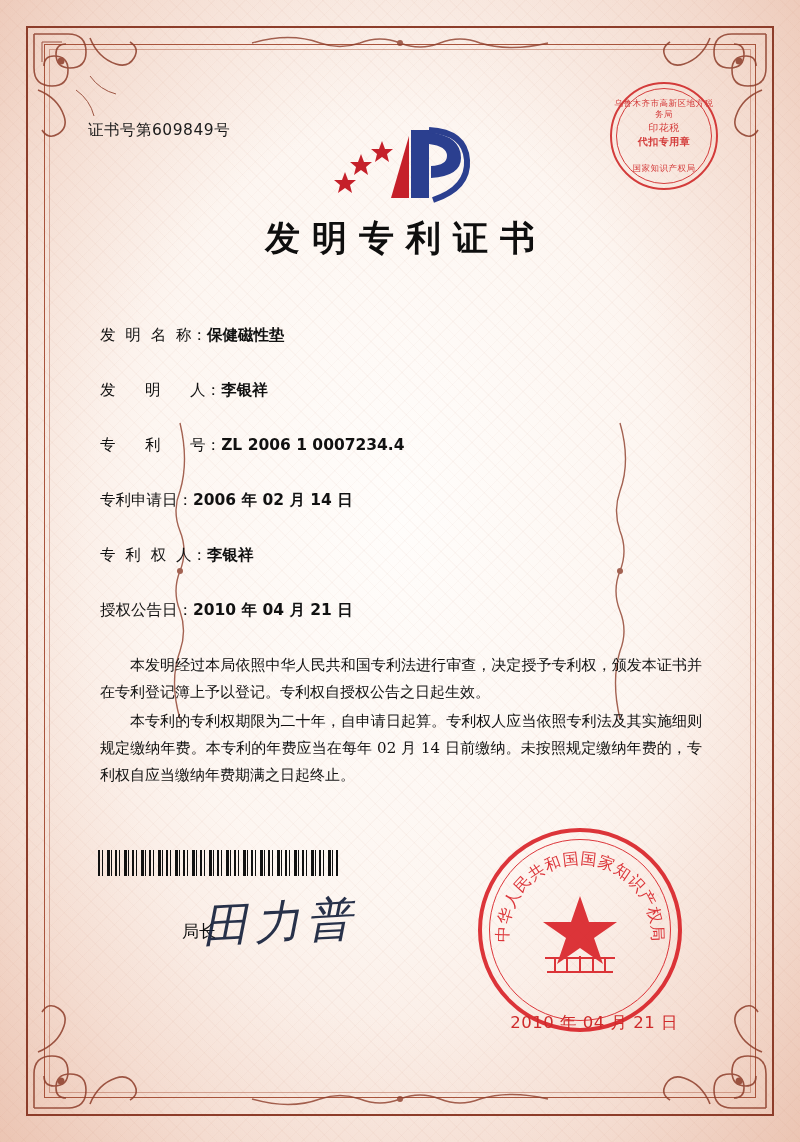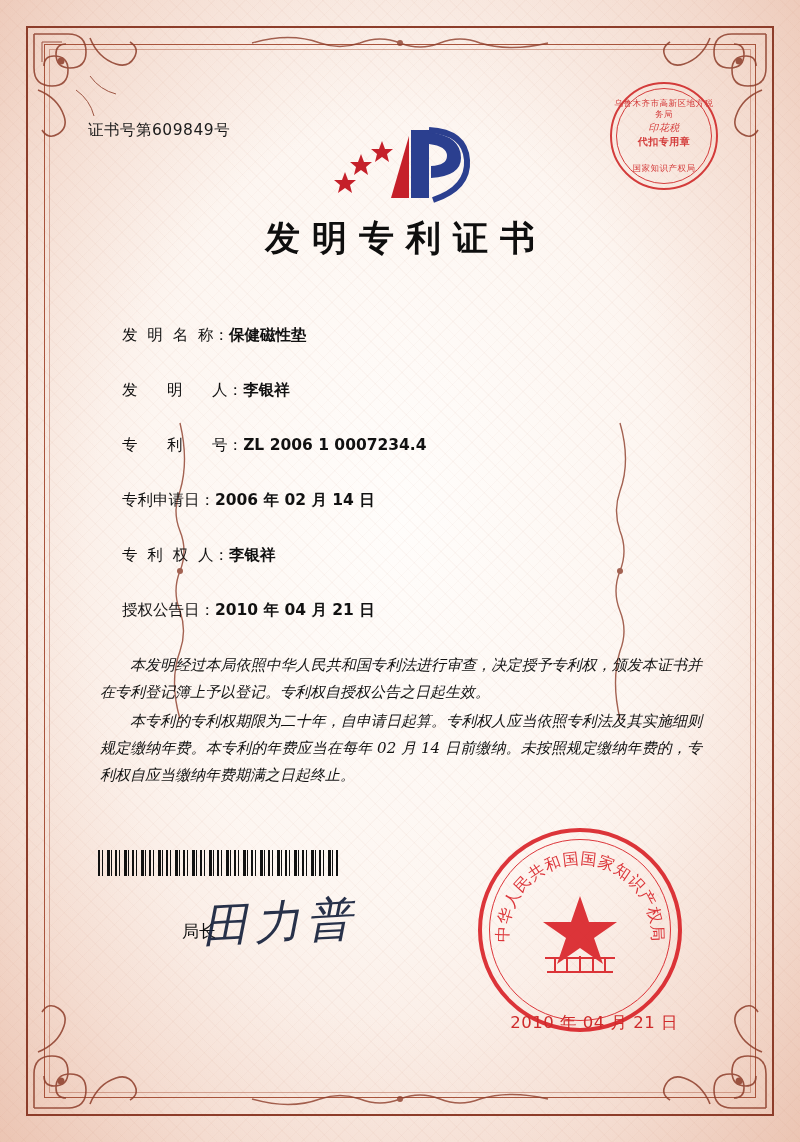--- a/index.html
+++ b/index.html
@@ -131,21 +131,21 @@
   .stamp-tax .txt-bot {
     position: absolute;
     left: 0; right: 0;
     text-align: center;
     font-size: 9px;
     line-height: 11px;
     letter-spacing: 0.5px;
     font-family: "DejaVu Sans", sans-serif;
   }
   .stamp-tax .txt-top { top: 14px; font-size: 8.5px; }
-  .stamp-tax .txt-mid1 { top: 38px; font-size: 10px; font-style: italic; }
+  .stamp-tax .txt-mid1 { top: 38px; font-size: 10px; }
   .stamp-tax .txt-mid2 { top: 52px; font-size: 10px; font-weight: bold; }
   .stamp-tax .txt-bot { bottom: 14px; font-size: 8.5px; }
 
   .title {
     position: absolute;
     left: 0; right: 0;
     top: 155px;
     text-align: center;
     font-size: 35px;
     letter-spacing: 12px;
@@ -164,42 +164,40 @@
   .field {
     display: flex;
     align-items: baseline;
     margin-bottom: 34px;
     font-size: 15.5px;
     color: #111;
   }
   .field-label {
     white-space: pre;
     font-family: "DejaVu Sans", "Liberation Sans", sans-serif;
-    margin-left: 22px;
   }
   .field-value {
     font-family: "DejaVu Sans", "Liberation Sans", sans-serif;
     font-weight: bold;
   }
 
   .paragraphs {
     position: absolute;
     left: 40px;
     right: 38px;
     top: 592px;
     font-size: 15px;
     line-height: 27px;
     color: #111;
     text-align: justify;
     font-family: "DejaVu Serif", "Liberation Serif", serif;
   }
   .paragraphs p {
     margin: 0 0 2px 0;
     text-indent: 30px;
-    font-style: italic;
   }
 
   .barcode {
     position: absolute;
     left: 38px;
     top: 790px;
     width: 240px;
     height: 26px;
     background-image: repeating-linear-gradient(
       to right,

